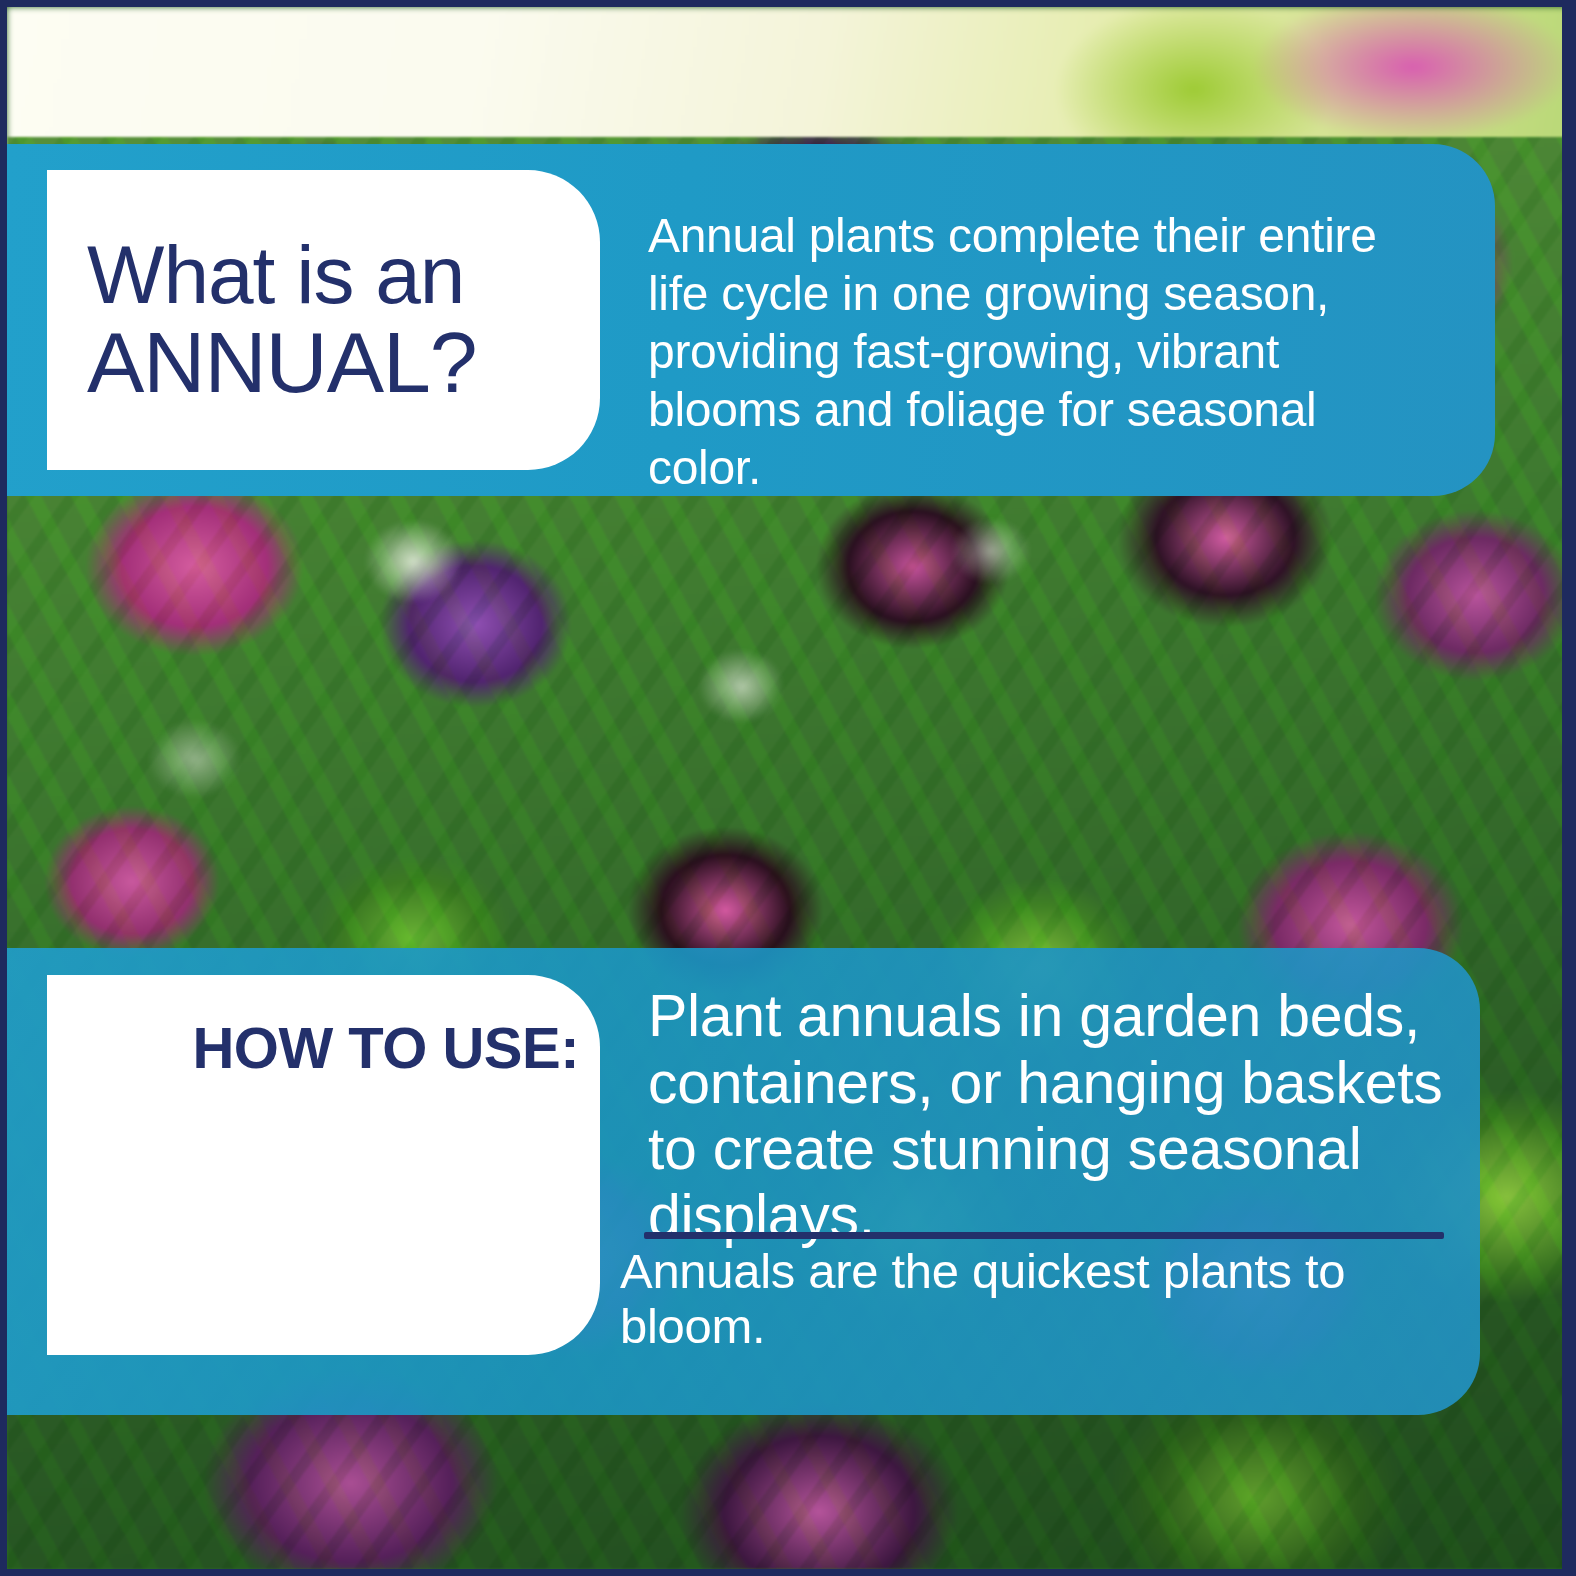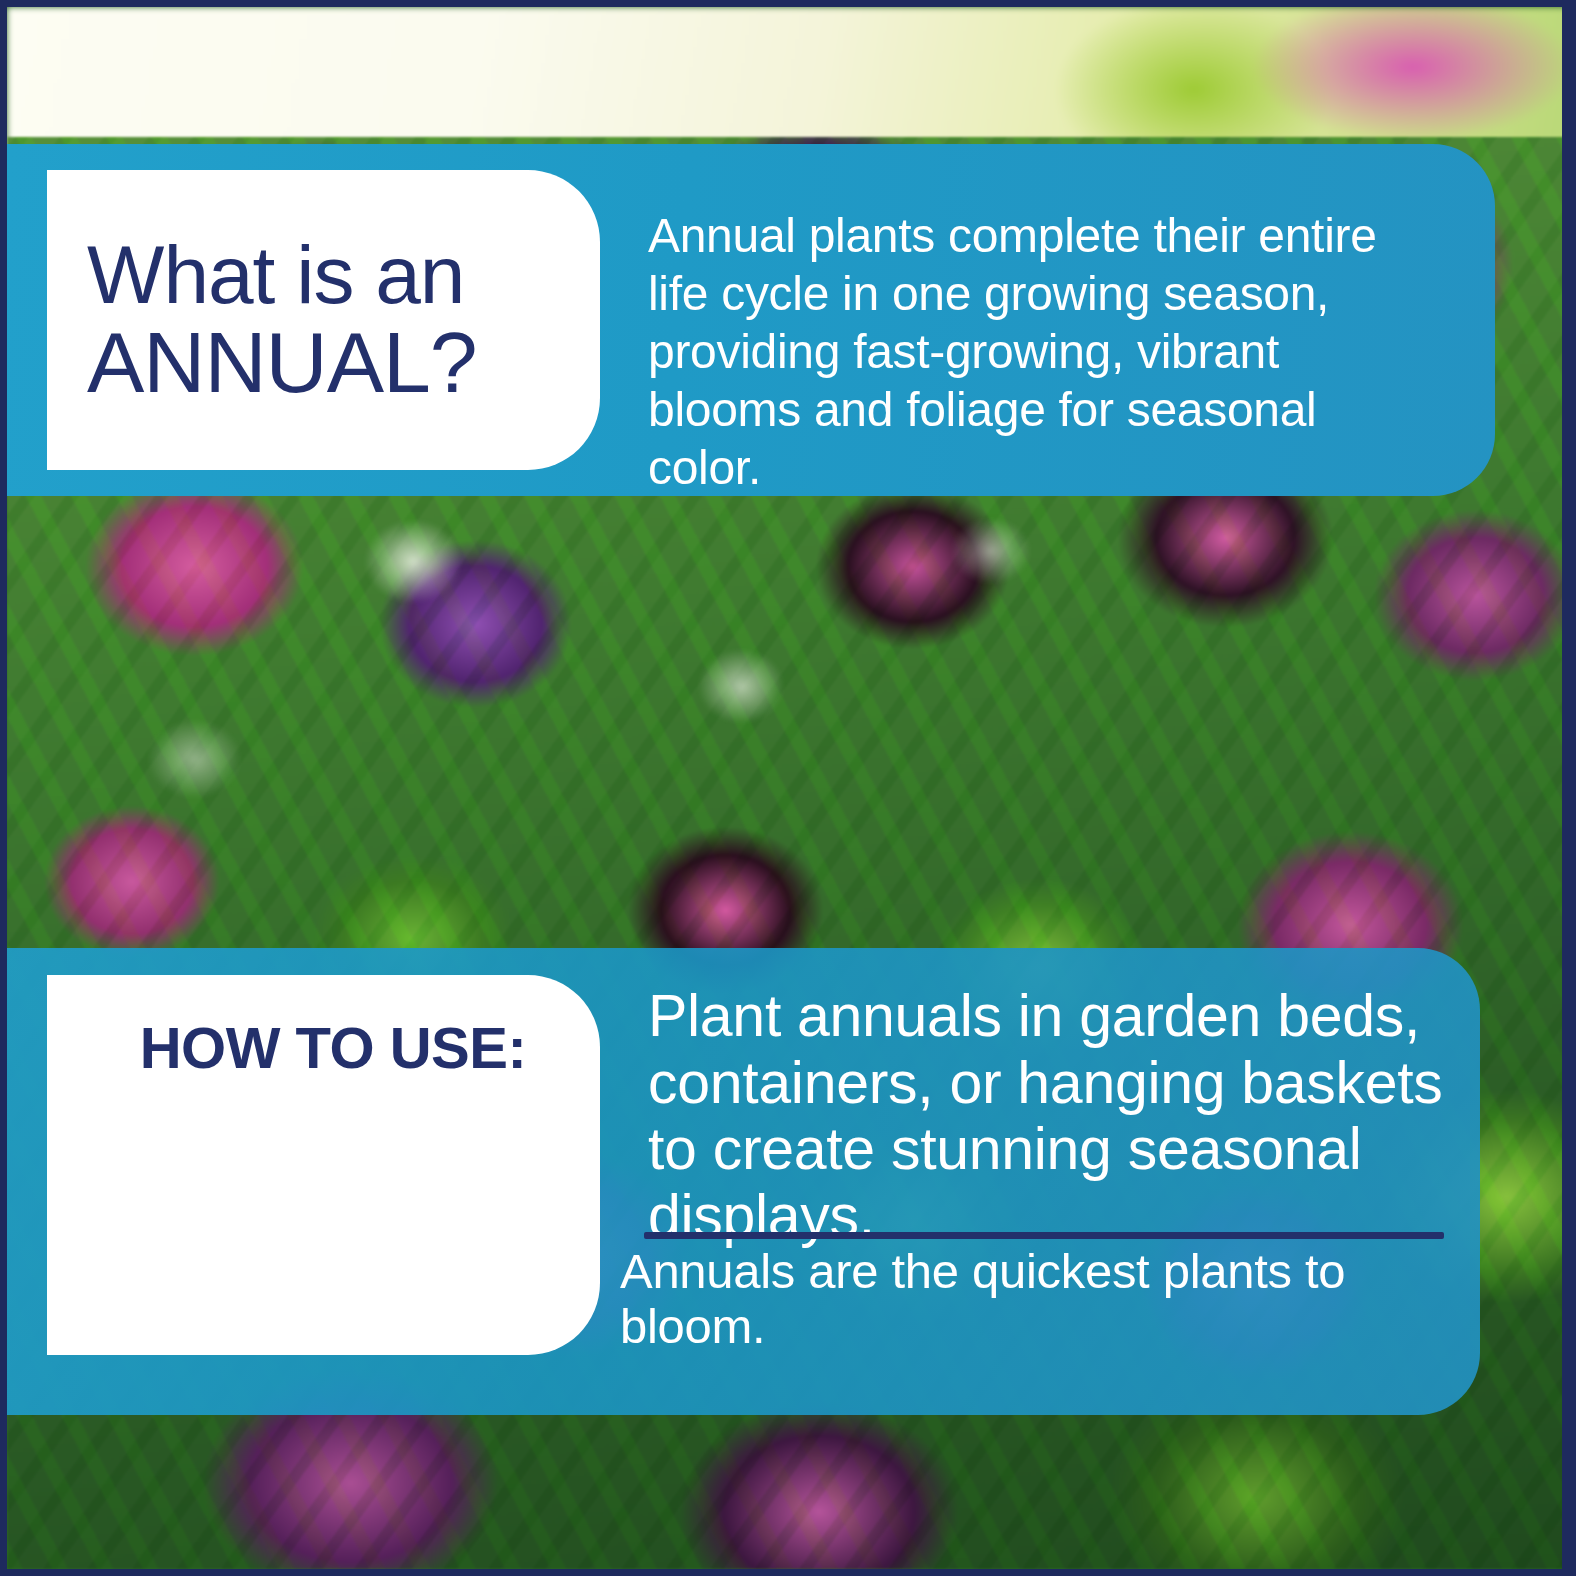--- a/index.html
+++ b/index.html
@@ -122,21 +122,21 @@
     width:553px; height:300px;
     border-radius:0 72px 72px 0;
     padding:0 46px 0 40px;
     align-items:flex-start;
   }
   .card-bottom {
     left:7px; top:975px;
     width:553px; height:380px;
     border-radius:0 72px 72px 0;
     padding:44px 21px 44px 40px;
-    align-items:center;
+    align-items:flex-end;
     justify-content:space-between;
   }
 
   .title-line1 {
     color:#23306b;
     font-size:82px;
     font-weight:400;
     letter-spacing:-1px;
     line-height:1.04;
   }

